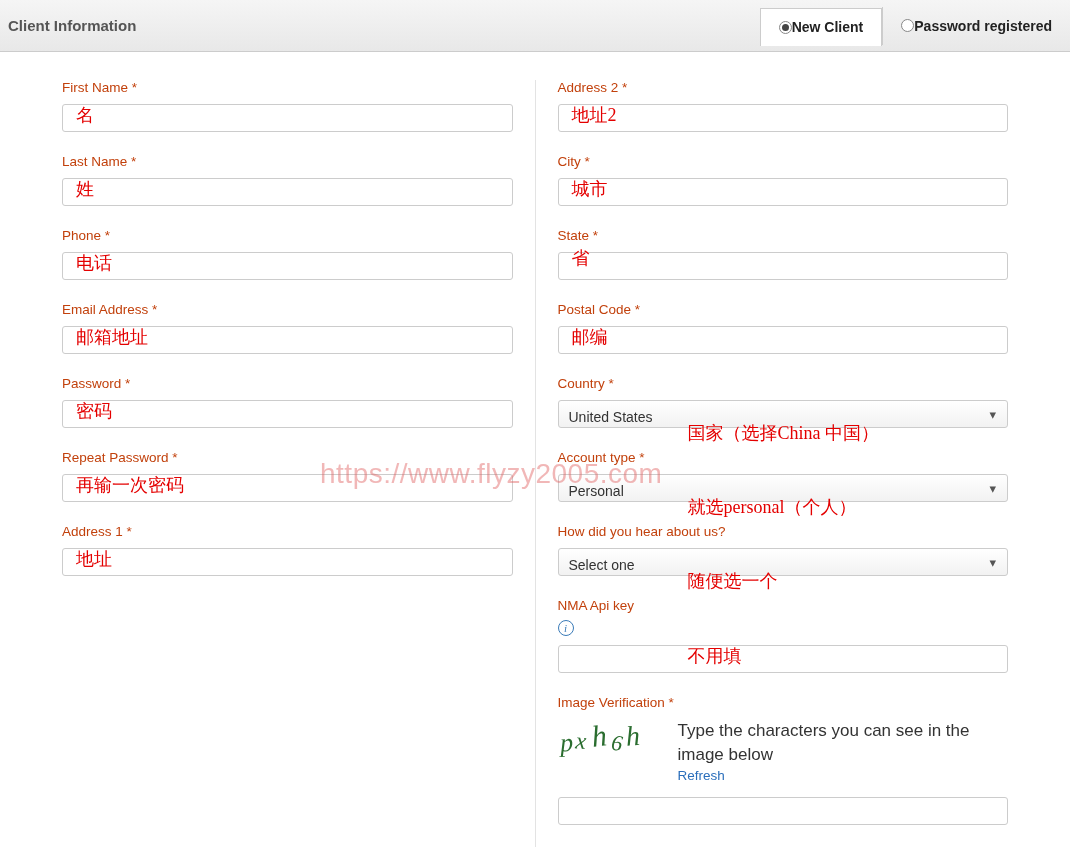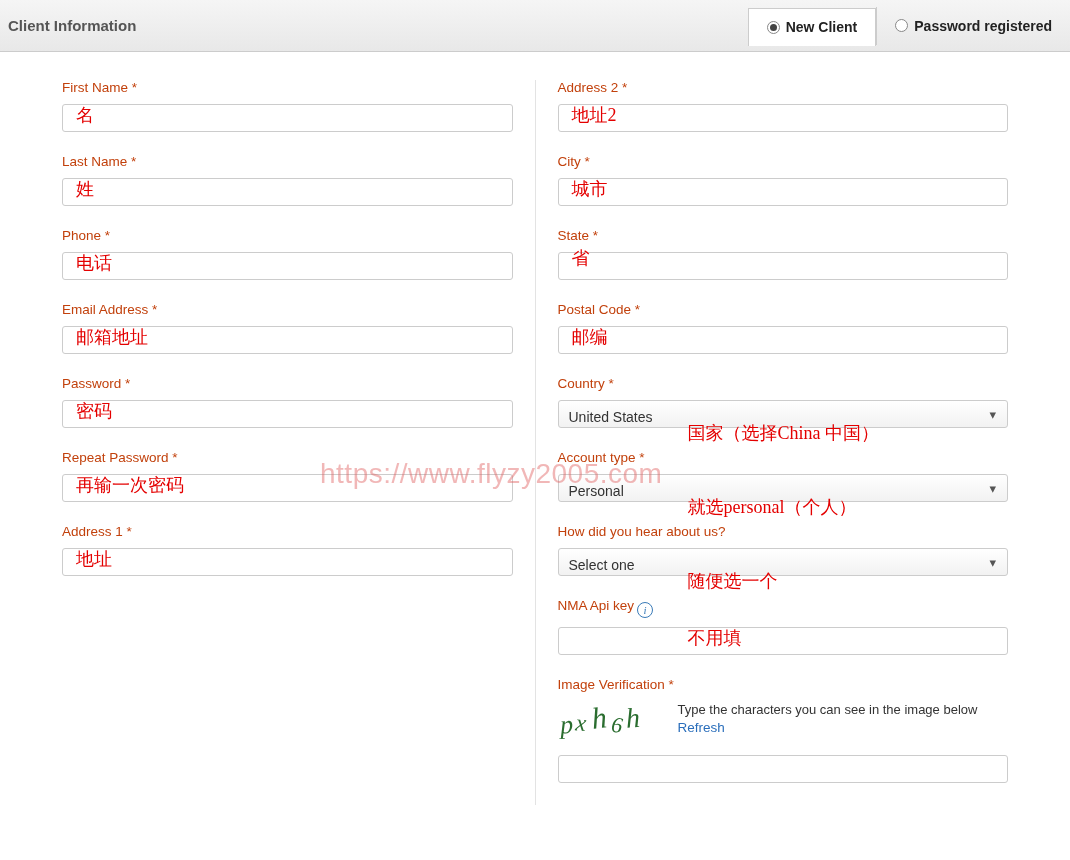--- a/index.html
+++ b/index.html
@@ -28,21 +28,20 @@
       display: flex;
       height: 38px;
       align-items: stretch;
     }
     .tab {
       display: flex;
       align-items: center;
       padding: 0 18px;
       border-left: 1px solid #ccc;
       cursor: pointer;
-      gap: 6px;
     }
     .tab.active {
       background: #fff;
       border-top: 1px solid #ccc;
       border-right: 1px solid #ccc;
       position: relative;
       top: 1px;
     }
     .tab-label { font-weight: bold; color: #222; }
     .radio-dot {
@@ -148,24 +147,24 @@
     .captcha-row { display: flex; gap: 20px; align-items: flex-start; }
     .captcha-img {
       width: 100px;
       height: 40px;
       display: flex;
       align-items: center;
       justify-content: center;
       position: relative;
     }
     .captcha-text-block { flex: 1; }
-    .captcha-instructions { font-size: 13px; color: #333; line-height: 1.4; }
+    .captcha-instructions { font-size: 17px; color: #333; line-height: 1.4; }
     .refresh-link { color: #2a6ebb; text-decoration: none; cursor: pointer; font-size: 13.5px; }
     .captcha-input { margin-top: 14px; }
-    .label-with-icon { display: flex; flex-direction: row; gap: 3px; margin-bottom: 9px;}
+    .label-with-icon { display: flex; flex-direction: column; gap: 3px; margin-bottom: 9px;}
   </style>
 </head>
 <body>
 
 <div class="header-bar">
   <span class="header-title">Client Information</span>
   <div class="header-tabs">
     <div class="tab active">
       <span class="radio-dot checked"></span>
       <span class="tab-label">New Client</span>

